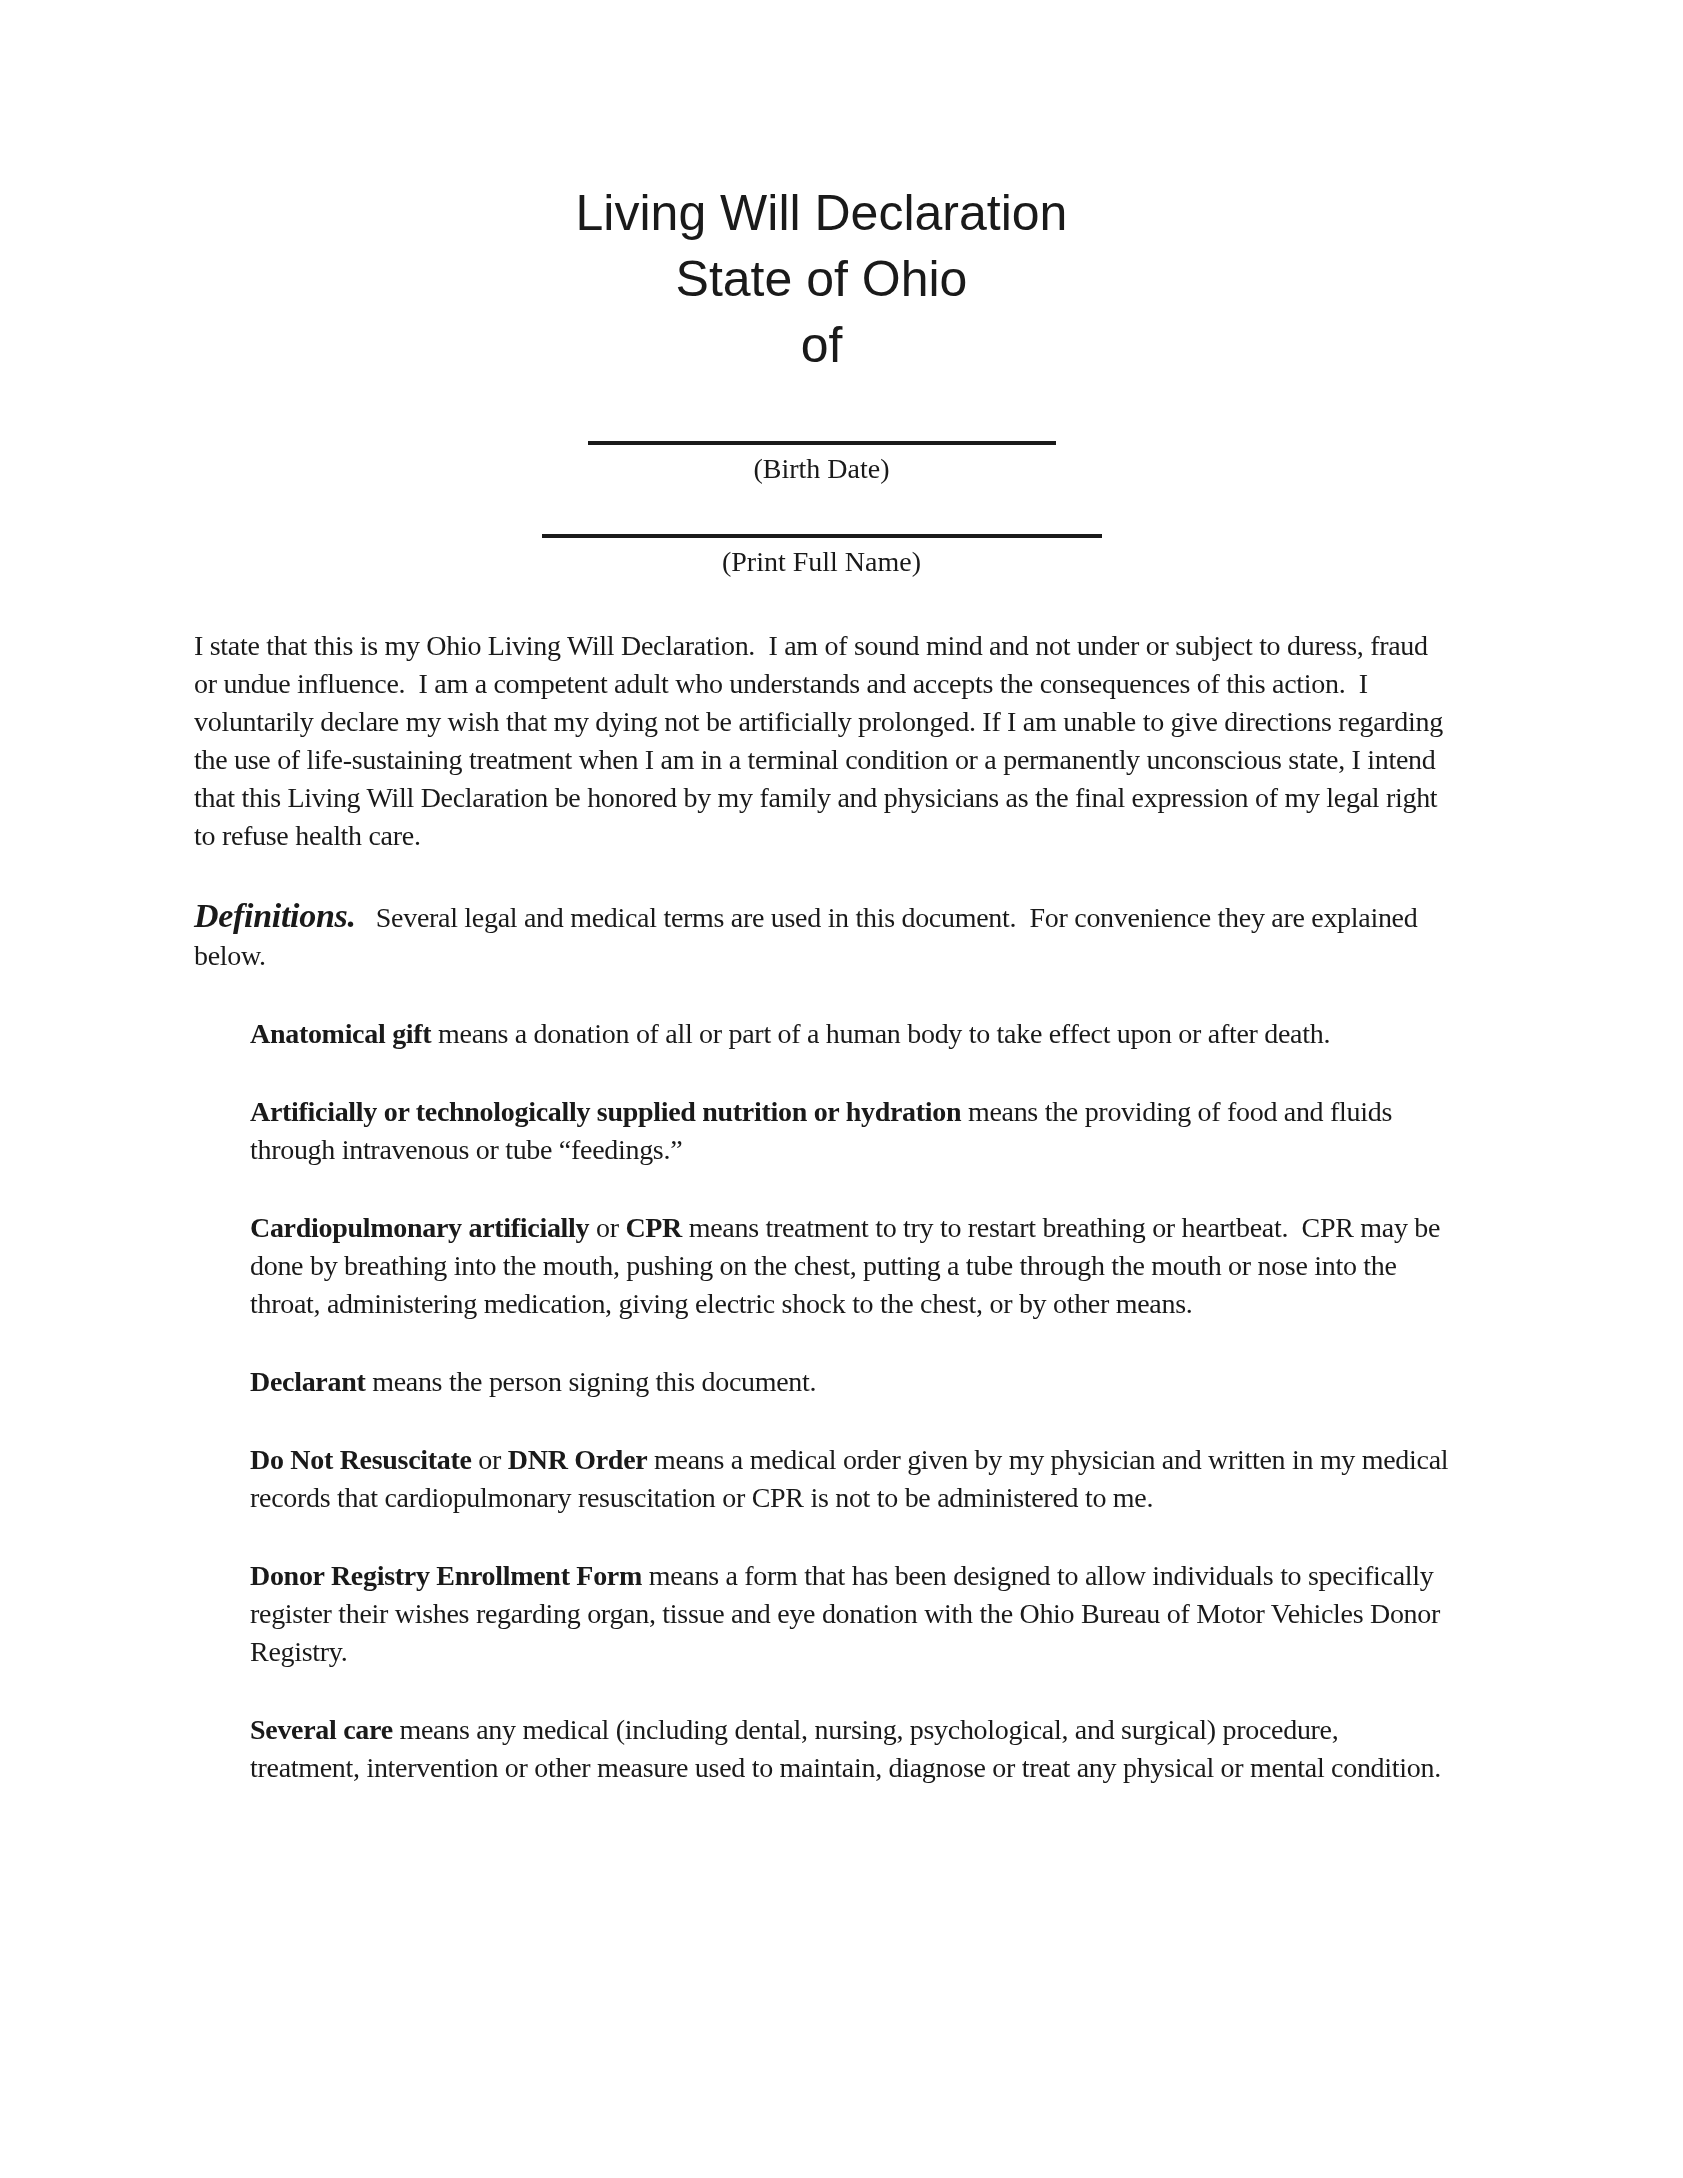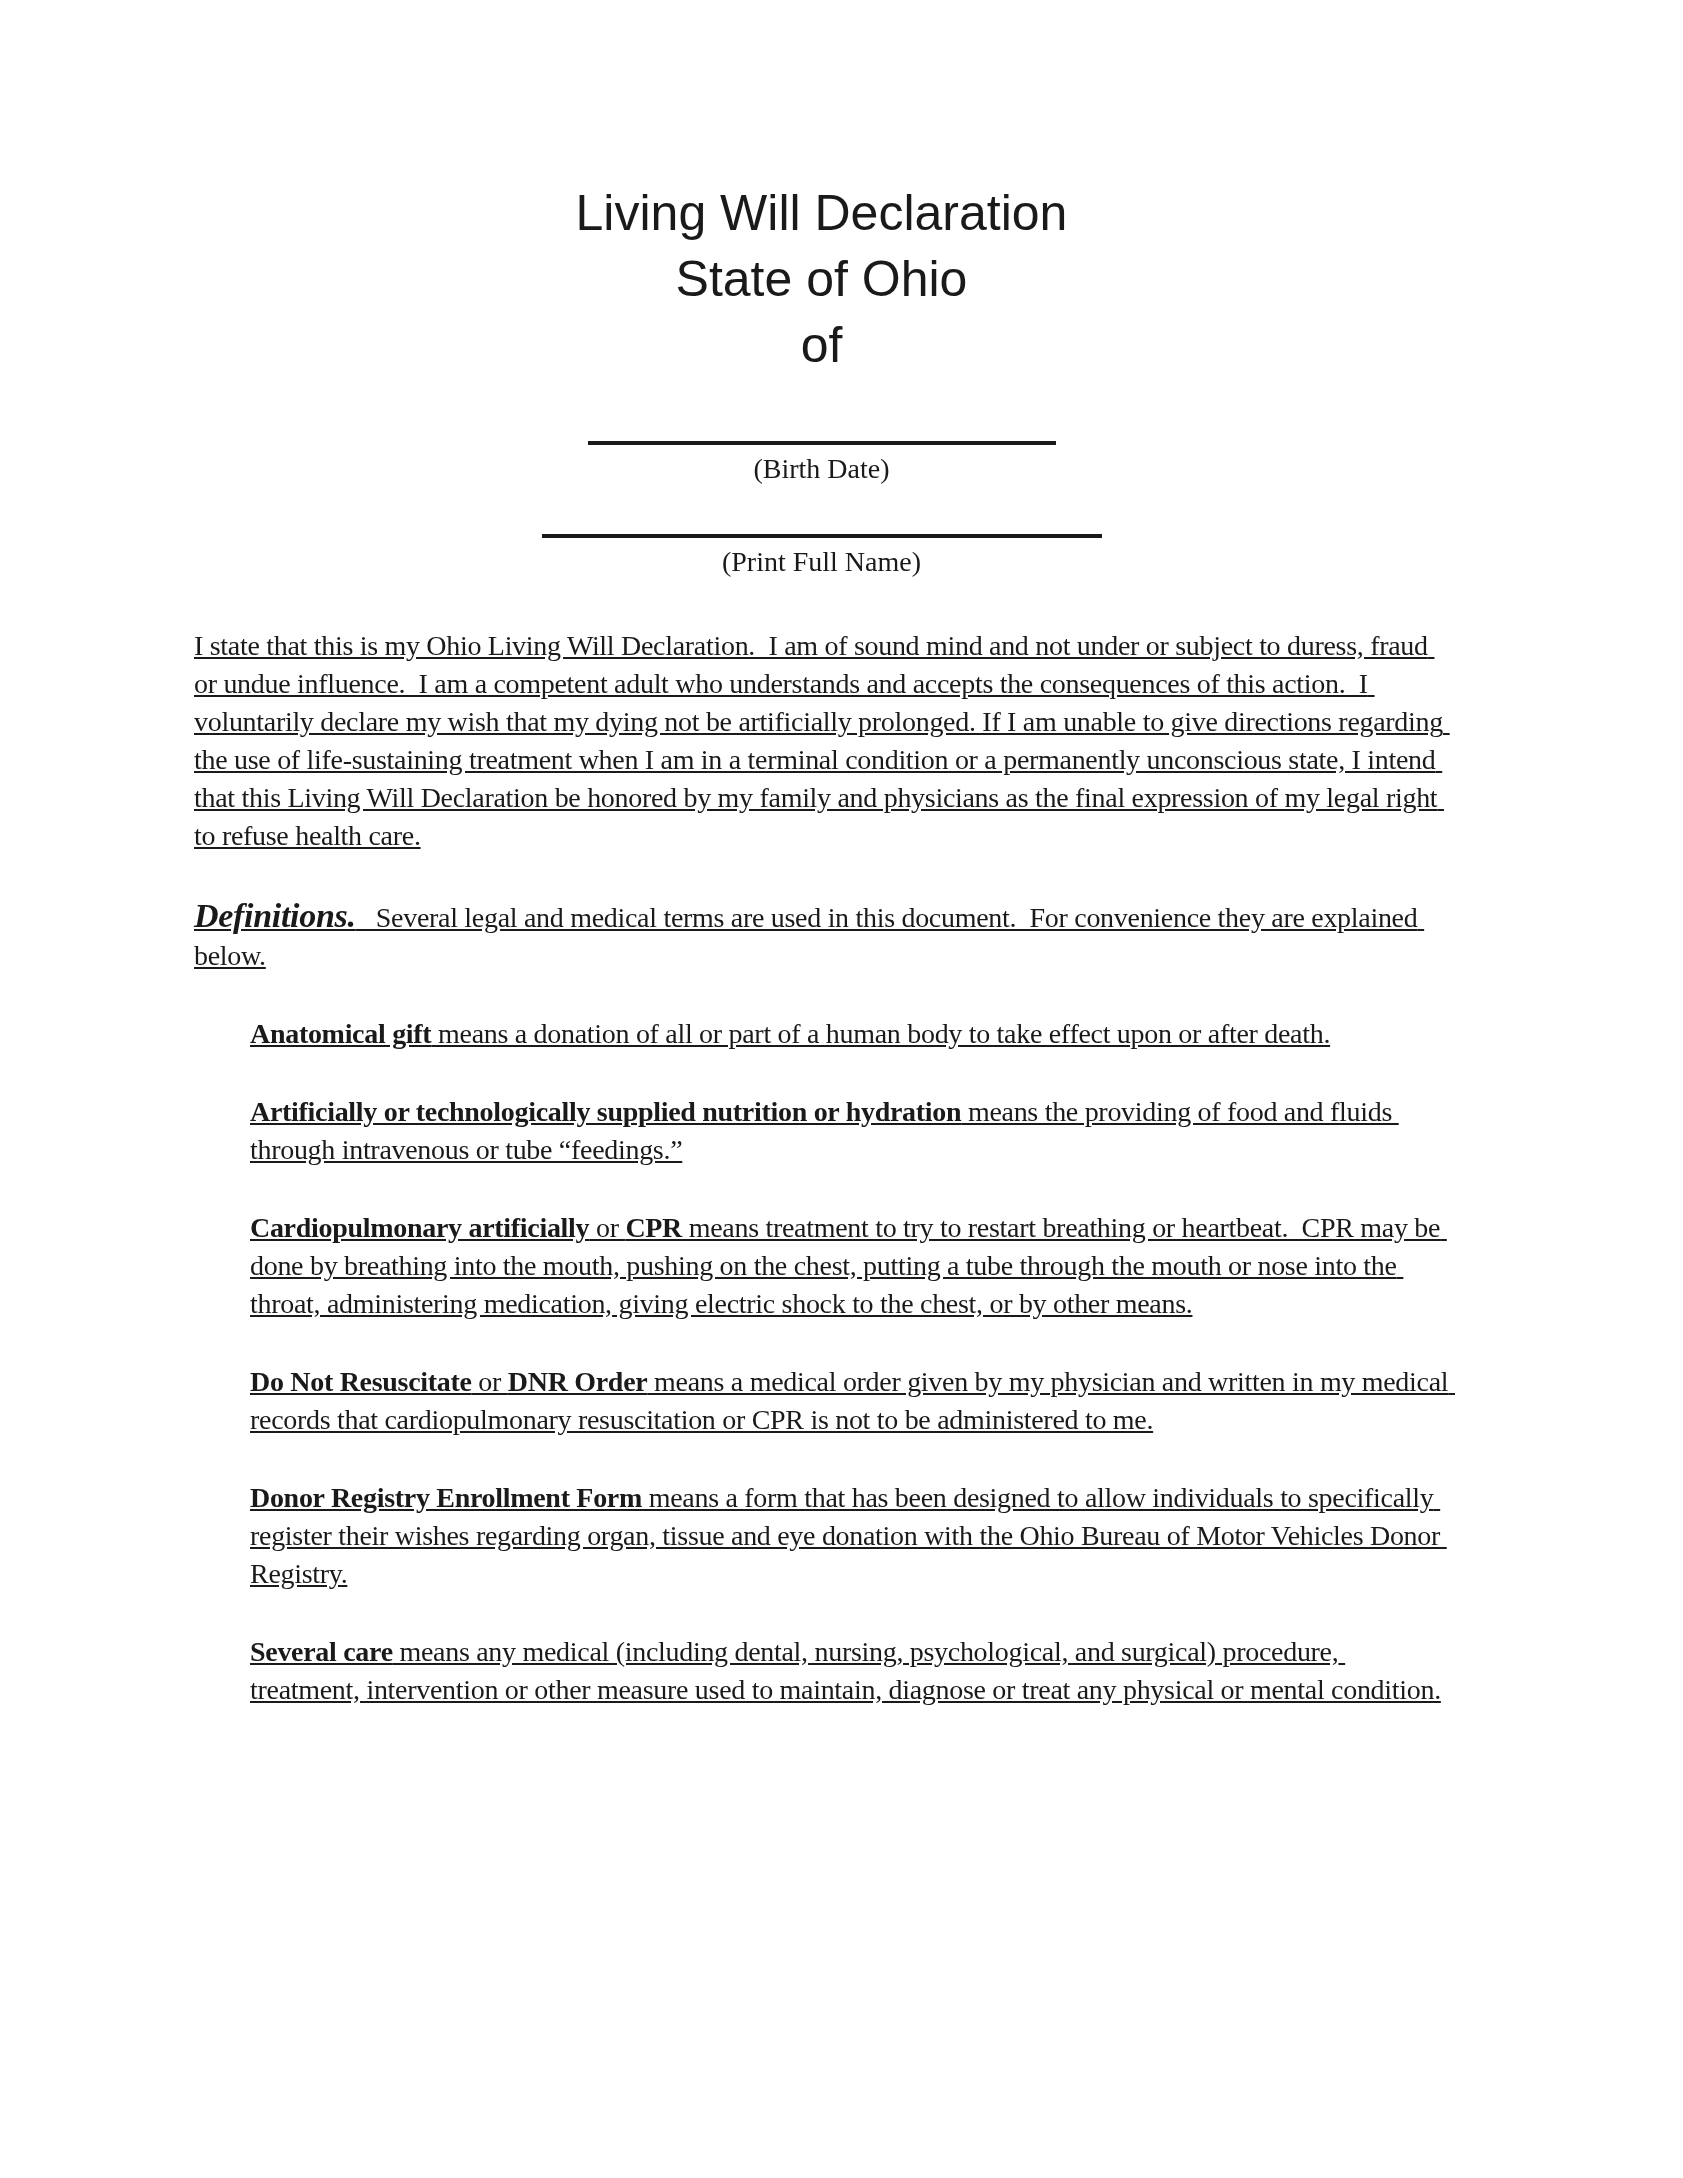--- a/index.html
+++ b/index.html
@@ -50,21 +50,20 @@
     white-space: pre-wrap;
   }
   .body-text {
     font-family: "Liberation Serif", "DejaVu Serif", serif;
     font-size: 28px;
     line-height: 38px;
     letter-spacing: -0.3px;
     margin: 0;
     white-space: pre-wrap;
     color: #1a1a1a;
-    text-decoration: underline;
   }
   .intro {
     margin-top: 46px;
   }
   .defs-heading {
     margin-top: 42px;
   }
   .defs-lead {
     font-weight: 700;
     font-style: italic;
@@ -101,19 +100,20 @@
   </div>
 
   <p class="body-text intro">I state that this is my Ohio Living Will Declaration.  I am of sound mind and not under or subject to duress, fraud or undue influence.  I am a competent adult who understands and accepts the consequences of this action.  I voluntarily declare my wish that my dying not be artificially prolonged. If I am unable to give directions regarding the use of life-sustaining treatment when I am in a terminal condition or a permanently unconscious state, I intend that this Living Will Declaration be honored by my family and physicians as the final expression of my legal right to refuse health care.</p>
 
   <p class="body-text defs-heading"><span class="defs-lead">Definitions.</span><span>   Several legal and medical terms are used in this document.  For convenience they are explained below.</span></p>
 
   <div id="definitions-list">
       <p class="body-text definition"><b>Anatomical gift</b><span> means a donation of all or part of a human body to take effect upon or after death.</span></p>
       <p class="body-text definition"><b>Artificially or technologically supplied nutrition or hydration</b><span> means the providing of food and fluids through intravenous or tube “feedings.”</span></p>
       <p class="body-text definition"><b>Cardiopulmonary artificially</b><span> or </span><b>CPR</b><span> means treatment to try to restart breathing or heartbeat.  CPR may be done by breathing into the mouth, pushing on the chest, putting a tube through the mouth or nose into the throat, administering medication, giving electric shock to the chest, or by other means.</span></p>
+      <p class="body-text definition"><b>Declarant</b><span> means the person signing this document.</span></p>
       <p class="body-text definition"><b>Do Not Resuscitate</b><span> or </span><b>DNR Order</b><span> means a medical order given by my physician and written in my medical records that cardiopulmonary resuscitation or CPR is not to be administered to me.</span></p>
       <p class="body-text definition"><b>Donor Registry Enrollment Form</b><span> means a form that has been designed to allow individuals to specifically register their wishes regarding organ, tissue and eye donation with the Ohio Bureau of Motor Vehicles Donor Registry.</span></p>
       <p class="body-text definition"><b>Several care</b><span> means any medical (including dental, nursing, psychological, and surgical) procedure, treatment, intervention or other measure used to maintain, diagnose or treat any physical or mental condition.</span></p>
     </div>
 
 </div>
 
 
 </body></html>

